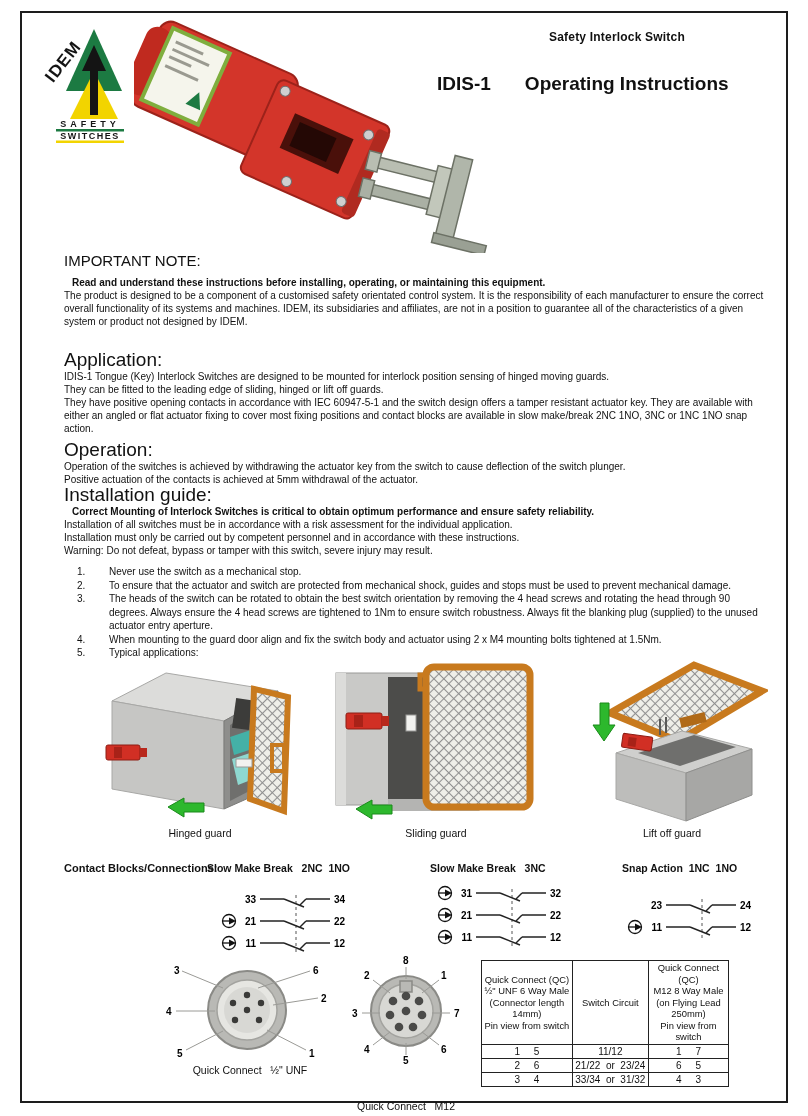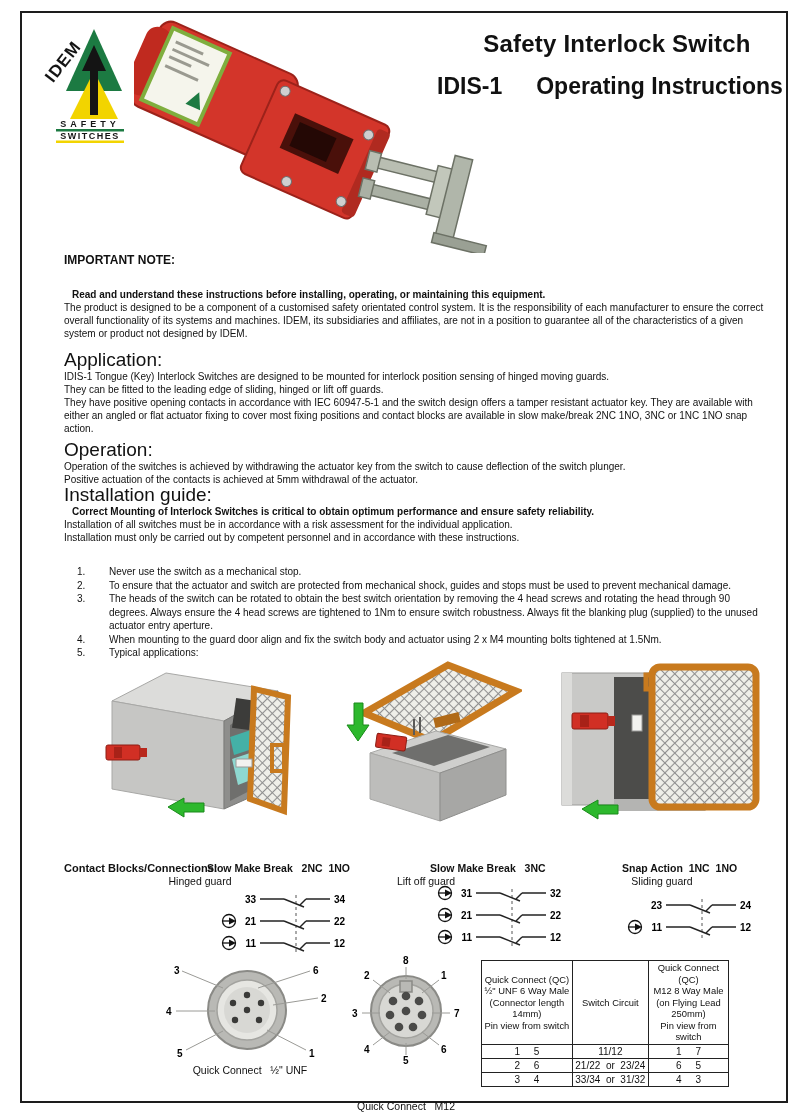--- a/index.html
+++ b/index.html
@@ -1,31 +1,31 @@
 <!DOCTYPE html>
 <html><head>
 <meta charset="utf-8">
 <style>
   html,body{margin:0;padding:0;background:#ffffff;}
   body{width:808px;height:1116px;position:relative;font-family:"Liberation Sans",sans-serif;color:#111;}
   .sheet{position:absolute;left:20px;top:11px;width:764px;height:1088px;border:2px solid #1d1d1d;background:#fff;}
   .abs{position:absolute;}
   p{margin:0;}
   .sec{left:42px;width:702px;font-size:10px;line-height:13px;}
-  .h-note{font-weight:bold;font-size:12px;margin-bottom:21px;}
+  .h-note{font-weight:normal;font-size:15px;margin-bottom:9px;}
   .h-sec{font-size:19px;margin-bottom:4px;}
   .bold{font-weight:bold;padding-left:8px;}
-  .title1{top:17px;left:445px;width:300px;text-align:center;font-size:24px;font-weight:bold;letter-spacing:.2px;}
-  .title2{top:60px;left:415px;display:flex;gap:34px;font-size:23px;font-weight:bold;}
+  .title1{top:17px;left:445px;width:300px;text-align:center;font-size:12px;font-weight:bold;letter-spacing:.2px;}
+  .title2{top:60px;left:415px;display:flex;gap:34px;font-size:19px;font-weight:bold;}
   .steps{left:55px;top:552px;width:692px;font-size:10px;line-height:13.5px;}
   .step{display:flex;}
   .step .num{width:32px;flex:0 0 32px;}
   .step .txt{flex:1;}
   .figs{left:82px;top:646px;width:664px;display:flex;justify-content:space-between;}
-  .fig{display:flex;flex-direction:column;align-items:center;gap:48px;}
+  .fig{display:flex;flex-direction:column;align-items:center;}
   .fig figcaption{font-size:10.5px;margin-top:4px;}
   figure{margin:0;}
   .cb-label{font-size:10.5px;white-space:pre;font-weight:bold;}
   .cb-head{font-size:11px;font-weight:bold;}
   .cap{font-size:10.5px;white-space:pre;text-align:center;}
   table.qc{border-collapse:collapse;width:248px;font-size:9.4px;}
   table.qc th,table.qc td{border:1px solid #222;text-align:center;padding:1px 2px;font-weight:normal;}
   table.qc td{font-size:10px;white-space:pre;}
   table.qc th div{line-height:11.5px;}
   svg text{font-family:"Liberation Sans",sans-serif;}
@@ -100,20 +100,21 @@
     <div class="h-sec">Operation:</div>
     <p>Operation of the switches is achieved by withdrawing the actuator key from the switch to cause deflection of the switch plunger.</p>
     <p>Positive actuation of the contacts is achieved at 5mm withdrawal of the actuator.</p>
   </div>
 
   <div class="abs sec" style="top:475px;">
     <div class="h-sec">Installation guide:</div>
     <p class="bold">Correct Mounting of Interlock Switches is critical to obtain optimum performance and ensure safety reliability.</p>
     <p>Installation of all switches must be in accordance with a risk assessment for the individual application.</p>
     <p>Installation must only be carried out by competent personnel and in accordance with these instructions.</p>
+    <p>Warning: Do not defeat, bypass or tamper with this switch, severe injury may result.</p>
   </div>
 
   <div class="abs steps">
     <div class="step">
         <span class="num">1.</span>
         <span class="txt">Never use the switch as a mechanical stop.</span>
       </div>
     <div class="step">
         <span class="num">2.</span>
         <span class="txt">To ensure that the actuator and switch are protected from mechanical shock, guides and stops must be used to prevent mechanical damage.</span>
@@ -158,47 +159,20 @@
           <polygon points="150,30 184,38 180,152 146,140" fill="url(#mesh-a)" stroke="#c87a1e" stroke-width="6"></polygon>
           <rect x="168" y="86" width="12" height="26" fill="none" stroke="#c87a1e" stroke-width="4"></rect>
         </g>
         <rect x="132" y="100" width="16" height="8" fill="#f2f2ef" stroke="#9a9a98"></rect>
         <polygon points="64,148 80,139 80,144 100,144 100,153 80,153 80,158" fill="#2db82d" stroke="#1a8a1a"></polygon>
       </svg>
       <figcaption>Hinged guard</figcaption>
     </figure>
 
     <figure class="fig">
-      <svg width="192" height="164" viewBox="0 0 192 164">
-        <defs>
-          <pattern id="mesh-c" width="7" height="7" patternUnits="userSpaceOnUse" patternTransform="rotate(45)">
-            <rect width="7" height="7" fill="#efefe9"></rect>
-            <path d="M0 3.5 H7 M3.5 0 V7" stroke="#8f8f8f" stroke-width="1.1"></path>
-          </pattern>
-        </defs>
-        <g>
-          <polygon points="34,54 118,6 186,32 102,82" fill="url(#mesh-c)" stroke="#c87a1e" stroke-width="7"></polygon>
-          <rect x="104" y="56" width="26" height="10" fill="#b06a18" transform="rotate(-14 117 61)"></rect>
-        </g>
-        <polygon points="40,94 106,72 176,90 110,114" fill="#cfcfcd" stroke="#a8a8a6"></polygon>
-        <polygon points="40,94 110,114 110,162 40,140" fill="#bdbdbb" stroke="#a8a8a6"></polygon>
-        <polygon points="110,114 176,90 176,136 110,162" fill="#a7a7a5" stroke="#8e8e8c"></polygon>
-        <polygon points="62,94 118,76 160,88 104,107" fill="#6f6f6d"></polygon>
-        <g>
-          <rect x="46" y="76" width="30" height="14" rx="2" fill="#d12f24" stroke="#8e1e15" transform="rotate(8 60 84)"></rect>
-          <rect x="52" y="79" width="8" height="9" fill="#a82218" transform="rotate(8 60 84)"></rect>
-        </g>
-        <line x1="84" y1="60" x2="84" y2="76" stroke="#5a5a58" stroke-width="2"></line>
-        <line x1="90" y1="58" x2="90" y2="74" stroke="#5a5a58" stroke-width="2"></line>
-        <polygon points="24,44 33,44 33,66 39,66 28,82 17,66 24,66" fill="#2db82d" stroke="#1a8a1a"></polygon>
-      </svg>
-      <figcaption>Lift off guard</figcaption>
-    </figure>
-
-    <figure class="fig">
       <svg width="212" height="164" viewBox="0 0 212 164">
         <defs>
           <pattern id="mesh-b" width="7" height="7" patternUnits="userSpaceOnUse" patternTransform="rotate(45)">
             <rect width="7" height="7" fill="#efefe9"></rect>
             <path d="M0 3.5 H7 M3.5 0 V7" stroke="#8f8f8f" stroke-width="1.1"></path>
           </pattern>
         </defs>
         <rect x="6" y="14" width="88" height="132" fill="#c9c9c7" stroke="#9a9a98"></rect>
         <rect x="6" y="14" width="10" height="132" fill="#dcdcda"></rect>
         <rect x="58" y="18" width="62" height="122" fill="#4c4c4a"></rect>
@@ -209,20 +183,47 @@
         </g>
         <g>
           <rect x="16" y="54" width="36" height="16" rx="2" fill="#d12f24" stroke="#8e1e15"></rect>
           <rect x="24" y="56" width="9" height="12" fill="#a82218"></rect>
           <rect x="52" y="57" width="7" height="10" fill="#b8281c"></rect>
         </g>
         <rect x="76" y="56" width="10" height="16" fill="#f2f2ef" stroke="#9a9a98"></rect>
         <polygon points="26,150 42,141 42,146 62,146 62,155 42,155 42,160" fill="#2db82d" stroke="#1a8a1a"></polygon>
       </svg>
       <figcaption>Sliding guard</figcaption>
+    </figure>
+
+    <figure class="fig">
+      <svg width="192" height="164" viewBox="0 0 192 164">
+        <defs>
+          <pattern id="mesh-c" width="7" height="7" patternUnits="userSpaceOnUse" patternTransform="rotate(45)">
+            <rect width="7" height="7" fill="#efefe9"></rect>
+            <path d="M0 3.5 H7 M3.5 0 V7" stroke="#8f8f8f" stroke-width="1.1"></path>
+          </pattern>
+        </defs>
+        <g>
+          <polygon points="34,54 118,6 186,32 102,82" fill="url(#mesh-c)" stroke="#c87a1e" stroke-width="7"></polygon>
+          <rect x="104" y="56" width="26" height="10" fill="#b06a18" transform="rotate(-14 117 61)"></rect>
+        </g>
+        <polygon points="40,94 106,72 176,90 110,114" fill="#cfcfcd" stroke="#a8a8a6"></polygon>
+        <polygon points="40,94 110,114 110,162 40,140" fill="#bdbdbb" stroke="#a8a8a6"></polygon>
+        <polygon points="110,114 176,90 176,136 110,162" fill="#a7a7a5" stroke="#8e8e8c"></polygon>
+        <polygon points="62,94 118,76 160,88 104,107" fill="#6f6f6d"></polygon>
+        <g>
+          <rect x="46" y="76" width="30" height="14" rx="2" fill="#d12f24" stroke="#8e1e15" transform="rotate(8 60 84)"></rect>
+          <rect x="52" y="79" width="8" height="9" fill="#a82218" transform="rotate(8 60 84)"></rect>
+        </g>
+        <line x1="84" y1="60" x2="84" y2="76" stroke="#5a5a58" stroke-width="2"></line>
+        <line x1="90" y1="58" x2="90" y2="74" stroke="#5a5a58" stroke-width="2"></line>
+        <polygon points="24,44 33,44 33,66 39,66 28,82 17,66 24,66" fill="#2db82d" stroke="#1a8a1a"></polygon>
+      </svg>
+      <figcaption>Lift off guard</figcaption>
     </figure>
   </div>
 
   <div class="abs cb-head" style="left:42px;top:849px;">Contact Blocks/Connections:</div>
   <div class="abs cb-label" style="left:185px;top:849px;">Slow Make Break   2NC  1NO</div>
   <div class="abs cb-label" style="left:408px;top:849px;">Slow Make Break   3NC</div>
   <div class="abs cb-label" style="left:600px;top:849px;">Snap Action  1NC  1NO</div>
 
   <svg class="abs" style="left:196px;top:874px;" width="150" height="76" viewBox="0 0 150 76">
     <line x1="78" y1="8" x2="78" y2="68" stroke="#555" stroke-width="1" stroke-dasharray="3,3"></line>

